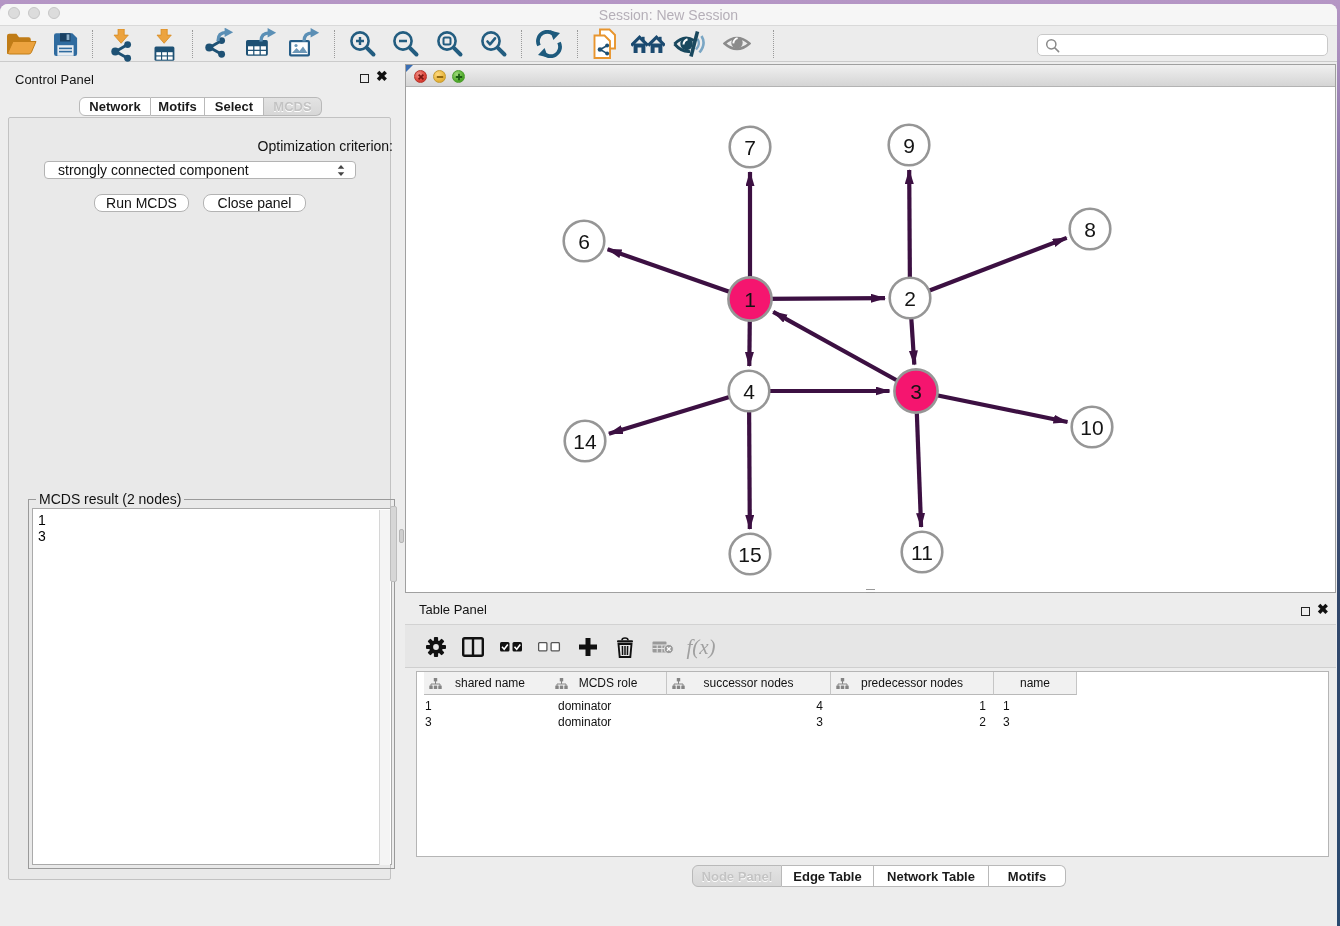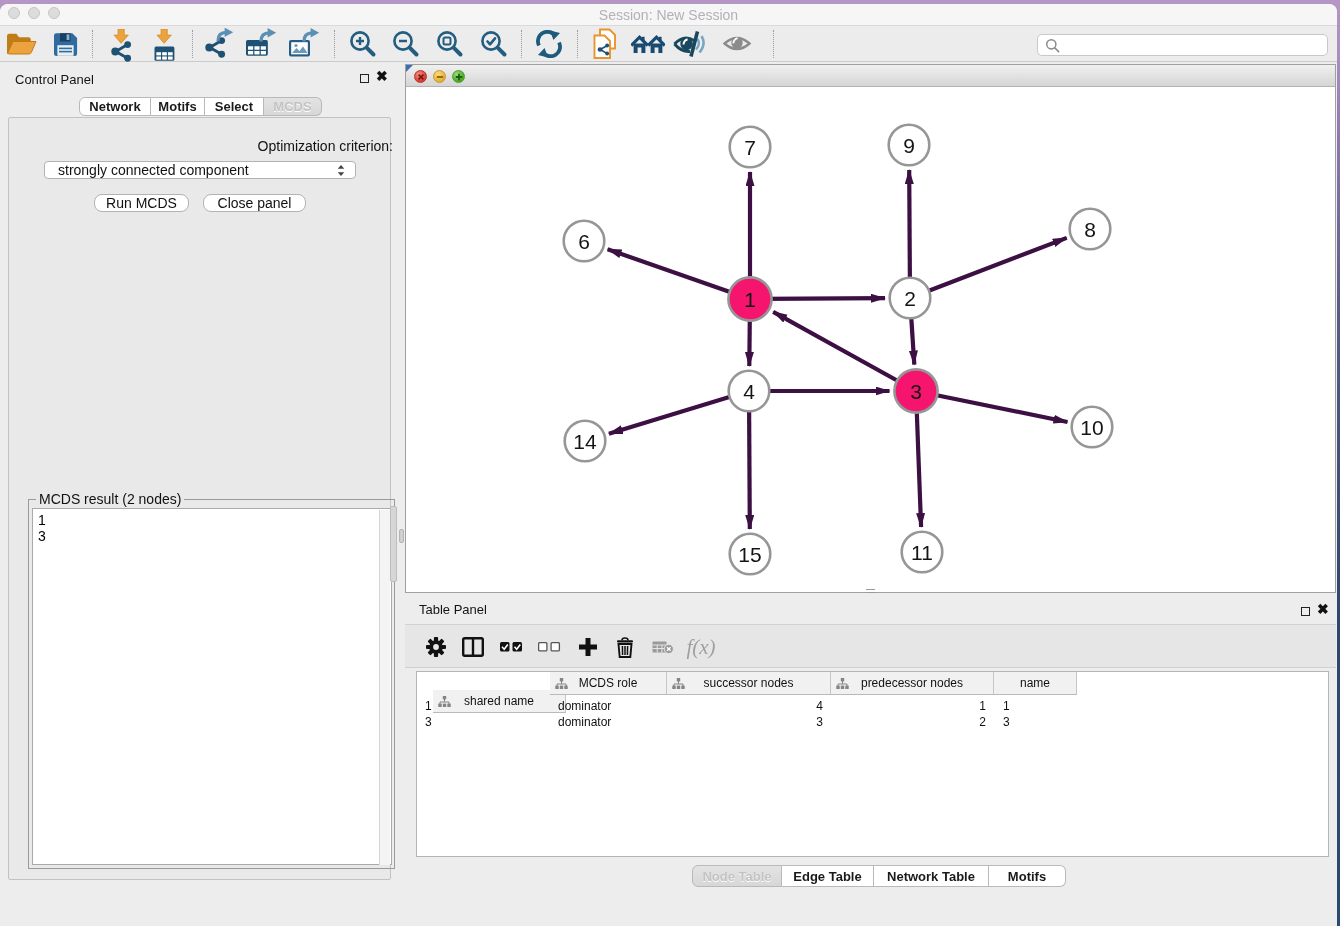--- a/index.html
+++ b/index.html
@@ -448,21 +448,21 @@
             </g>
             <circle cx="16.8" cy="9" r="4.6" fill="#9a9a9a" stroke="#e6e6e6" stroke-width="1"></circle>
             <path d="M15 7.2 l3.6 3.6 M18.6 7.2 l-3.6 3.6" stroke="#fff" stroke-width="1.3"></path>
           </svg>
         </div>
         <div class="tpi" style="left:279.0px; width:34px;">
           <span style="font-family:'Liberation Serif',serif; font-style:italic; font-size:21px; color:#a0a0a0;">f(x)</span>
         </div>
       </div>
     <div id="tp-table">
-        <div class="th" style="left:16px; width:133px;margin-top:18px;"><svg width="13" height="12" viewBox="0 0 13 12">
+        <div class="th" style="left:7px; width:133px;"><svg width="13" height="12" viewBox="0 0 13 12">
             <g stroke="#848484" stroke-width="1" fill="none">
               <line x1="6.5" y1="3" x2="6.5" y2="6"></line>
               <line x1="2" y1="6" x2="11" y2="6"></line>
               <line x1="2" y1="6" x2="2" y2="8"></line>
               <line x1="11" y1="6" x2="11" y2="8"></line>
             </g>
             <g fill="#848484">
               <rect x="4.8" y="0" width="3.4" height="3.4"></rect>
               <rect x="0.3" y="7.6" width="3.4" height="3.4"></rect>
               <rect x="4.8" y="7.6" width="3.4" height="3.4"></rect>
@@ -517,19 +517,19 @@
         <div class="td" style="left:250px; top:26px; width:156px; text-align:right;">4</div>
         <div class="td" style="left:414px; top:26px; width:155px; text-align:right;">1</div>
         <div class="td" style="left:586px; top:26px;">1</div>
         <div class="td" style="left:8px; top:42px;">3</div>
         <div class="td" style="left:141px; top:42px;">dominator</div>
         <div class="td" style="left:250px; top:42px; width:156px; text-align:right;">3</div>
         <div class="td" style="left:414px; top:42px; width:155px; text-align:right;">2</div>
         <div class="td" style="left:586px; top:42px;">3</div>
       </div>
     <div class="tabrow" id="tp-tabs">
-      <div class="tab first disabled" style="width:90px;">Node Table</div>
+      <div class="tab first disabled" style="width:90px;">Node Panel</div>
       <div class="tab" style="width:92px;">Edge Table</div>
       <div class="tab" style="width:115px;">Network Table</div>
       <div class="tab last" style="width:77px;">Motifs</div>
     </div>
   </div>
 </div>
 
 </body></html>

